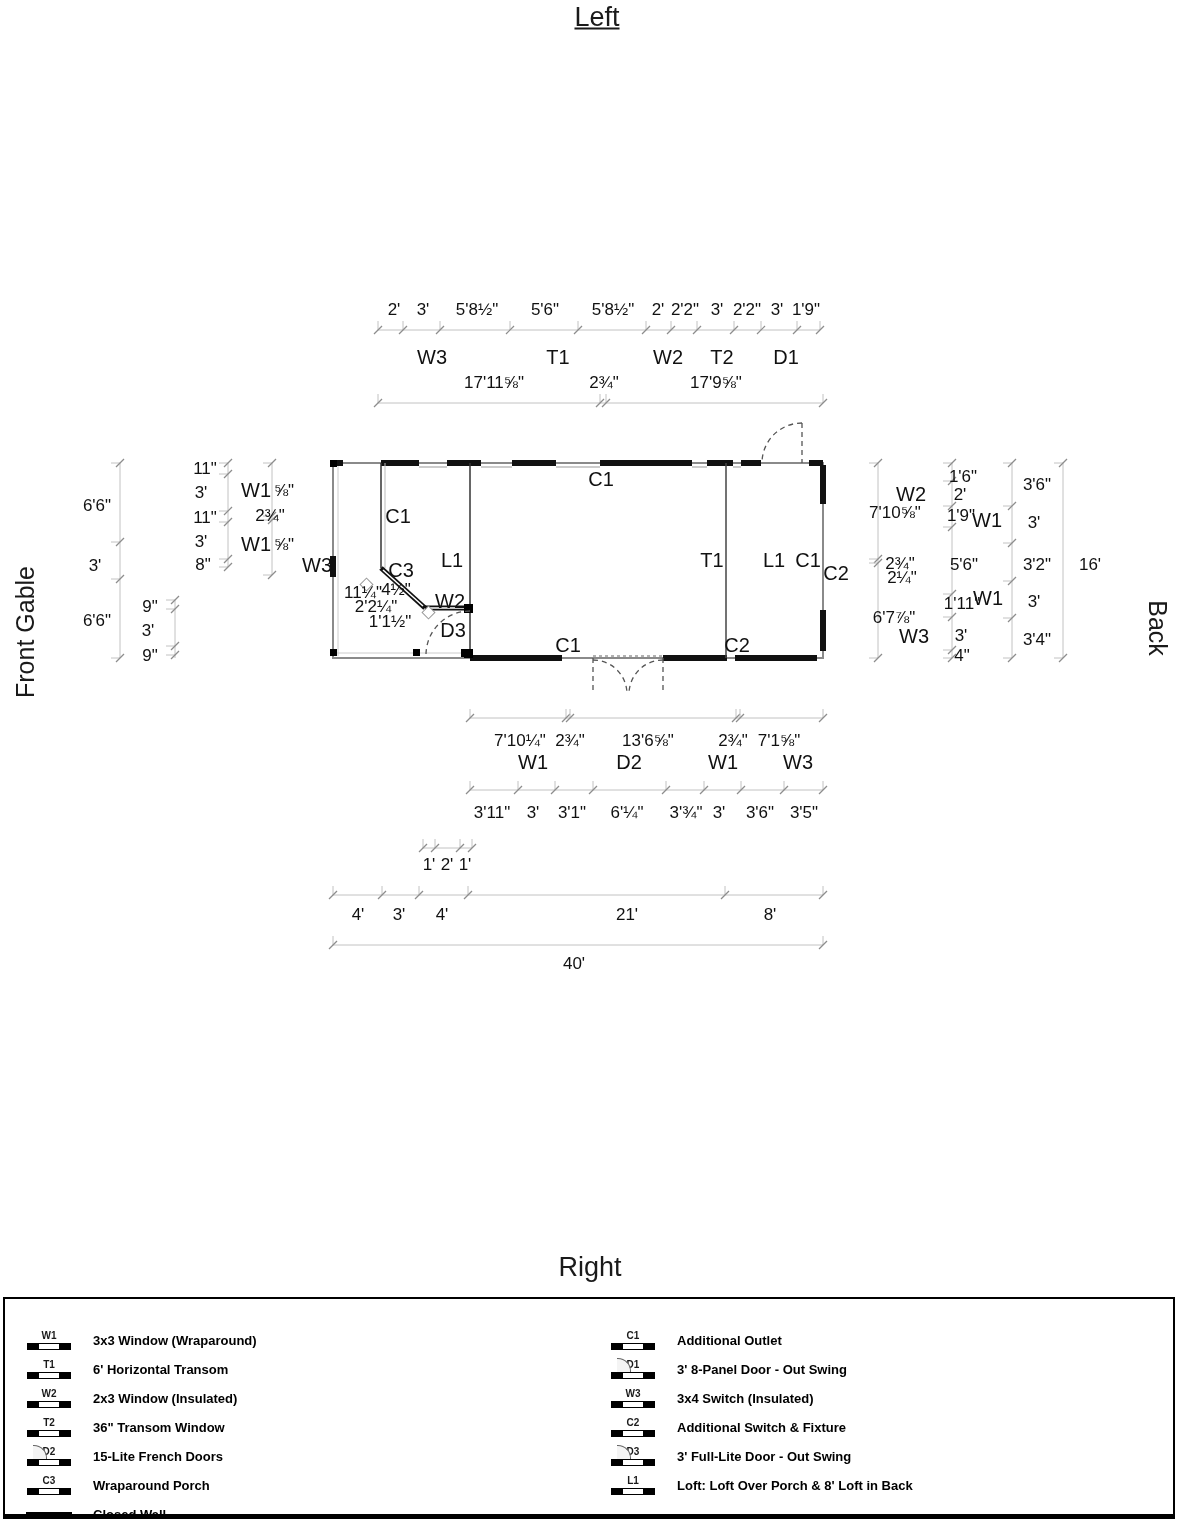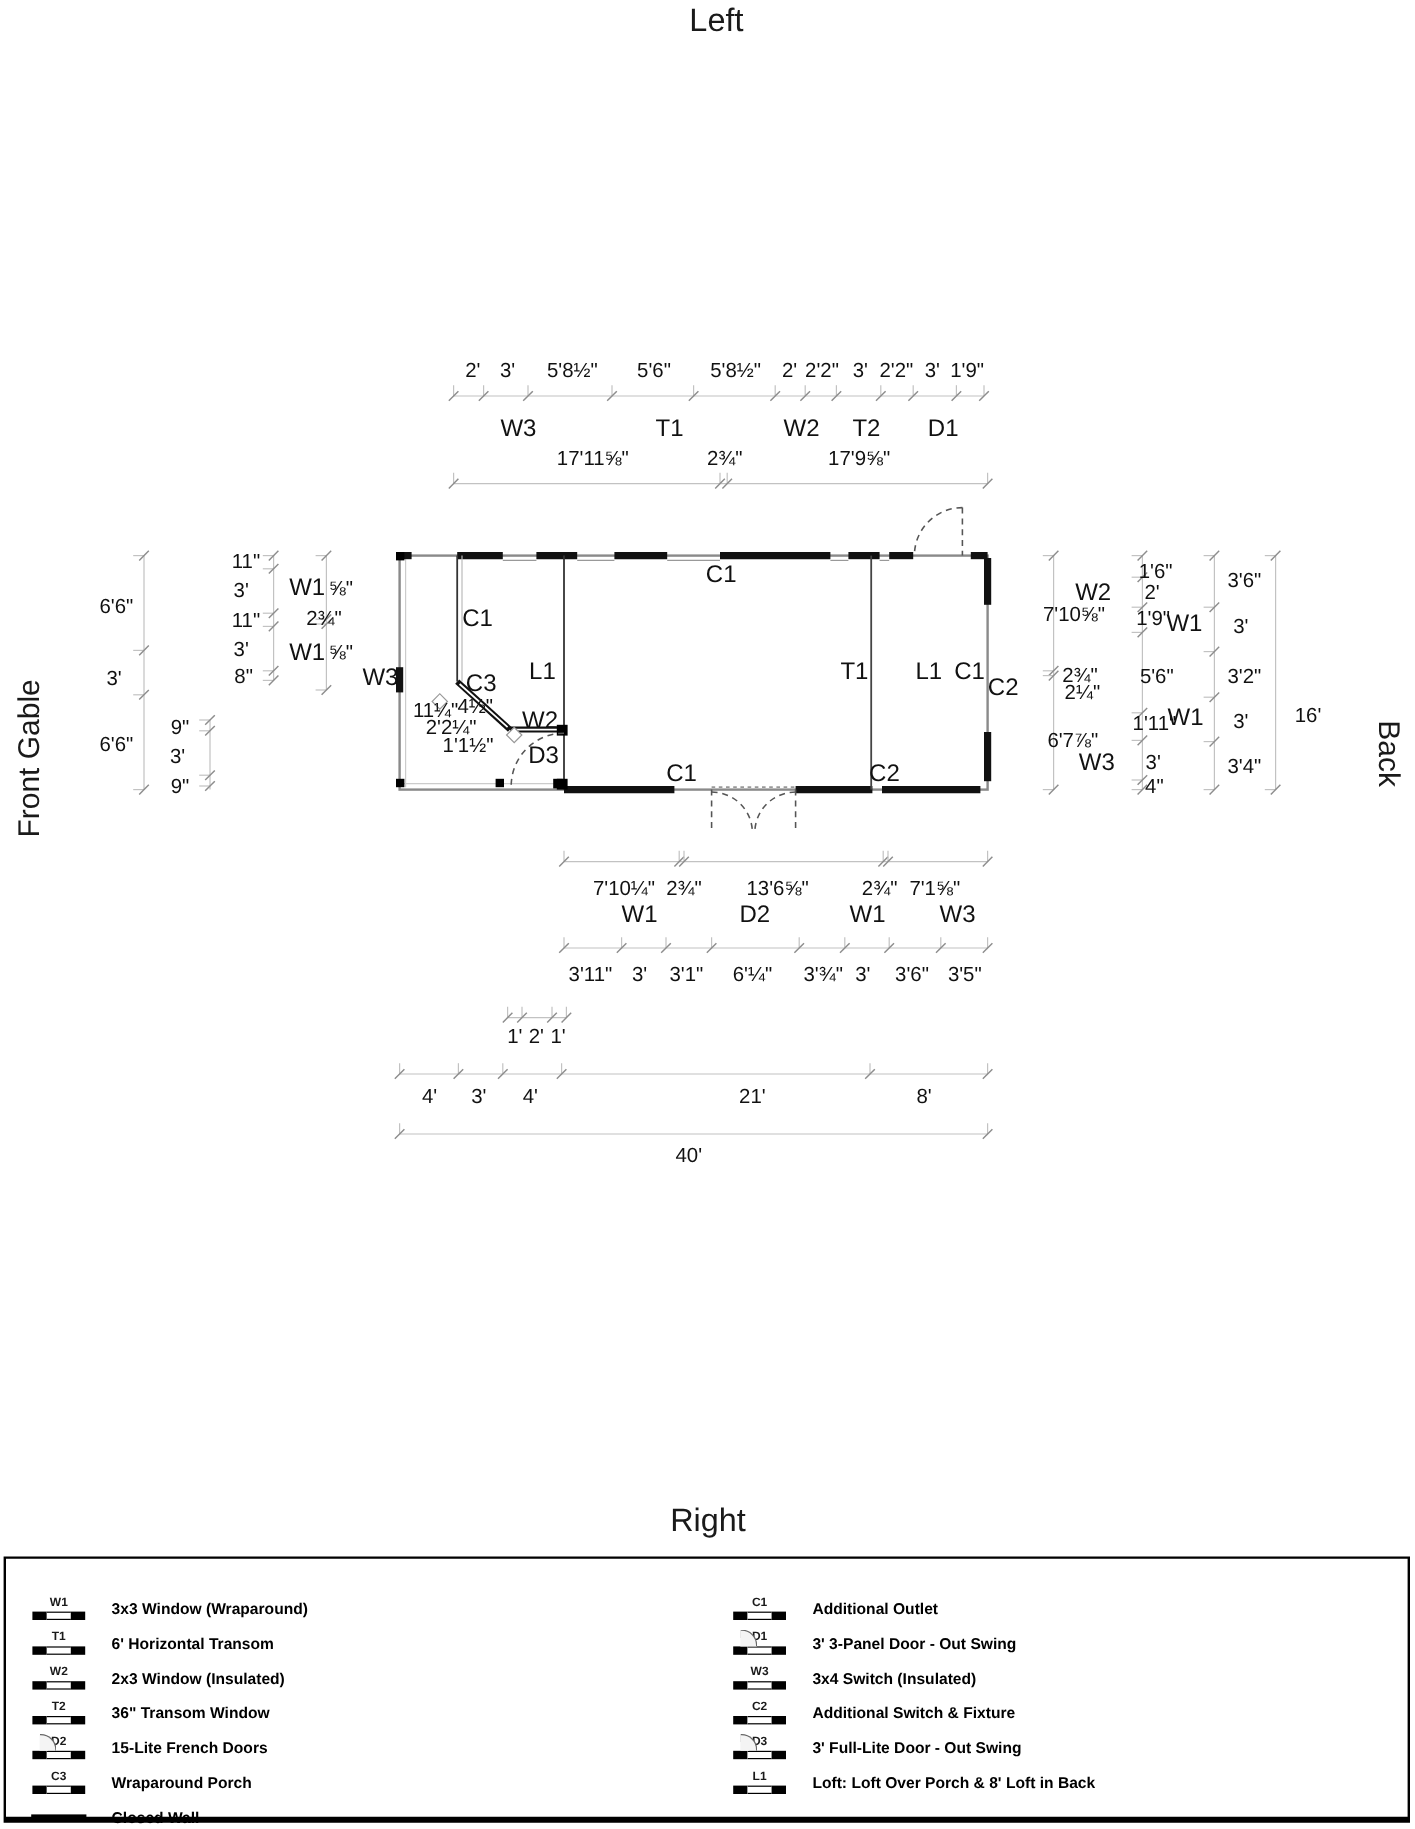--- a/index.html
+++ b/index.html
@@ -31,21 +31,21 @@
   .arc{position:absolute;left:6px;top:-13px;width:13px;height:13px;
        border:1px solid #666;border-width:1px 1px 0 0;border-radius:0 13px 0 0;background:#f4f4f4;}
   .wallbar{width:46px;height:6px;background:#000;}
   .legend-desc{font-size:13px;font-weight:bold;color:#000;}
 </style>
 </head>
 <body>
 
 <div class="canvas">
 
-  <div class="title" style="left:597px;top:17px;">Left</div>
+  <div class="title" style="left:597px;top:17px;text-decoration:underline;">Left</div>
   <div class="title" style="left:590px;top:1267px;">Right</div>
   <div class="side-title rot-ccw" style="left:25px;top:632px;">Front Gable</div>
   <div class="side-title rot-cw" style="left:1157px;top:628px;">Back</div>
 
   <svg width="1179" height="1280" viewBox="0 0 1179 1280">
 
     <g id="dims">
         <line x1="378" y1="330" x2="820" y2="330" stroke="#c2c2c2" stroke-width="1"></line>
         <line x1="378" y1="330" x2="378" y2="321" stroke="#c2c2c2" stroke-width="1"></line>
         <line x1="374" y1="334" x2="382" y2="326" stroke="#8d8d8d" stroke-width="1.2"></line>
@@ -369,21 +369,21 @@
       <span class="ann" style="left: 964px; top: 564px;">5'6"</span>
       <span class="ann" style="left: 962px; top: 603px;">1'11"</span>
       <span class="ann lbl" style="left: 988px; top: 598px;">W1</span>
       <span class="ann" style="left: 961px; top: 635px;">3'</span>
       <span class="ann" style="left: 962px; top: 655px;">4"</span>
       <span class="ann" style="left: 1037px; top: 484px;">3'6"</span>
       <span class="ann" style="left: 1034px; top: 522px;">3'</span>
       <span class="ann" style="left: 1037px; top: 564px;">3'2"</span>
       <span class="ann" style="left: 1034px; top: 601px;">3'</span>
       <span class="ann" style="left: 1037px; top: 639px;">3'4"</span>
-      <span class="ann" style="left: 1090px; top: 564px; margin-top: 32px;">16'</span>
+      <span class="ann" style="left: 1090px; top: 564px;">16'</span>
       <span class="ann" style="left: 520px; top: 740px;">7'10¼"</span>
       <span class="ann" style="left: 570px; top: 740px;">2¾"</span>
       <span class="ann" style="left: 648px; top: 740px;">13'6⅝"</span>
       <span class="ann" style="left: 733px; top: 740px;">2¾"</span>
       <span class="ann" style="left: 779px; top: 740px;">7'1⅝"</span>
       <span class="ann lbl" style="left: 533px; top: 762px;">W1</span>
       <span class="ann lbl" style="left: 629px; top: 762px;">D2</span>
       <span class="ann lbl" style="left: 723px; top: 762px;">W1</span>
       <span class="ann lbl" style="left: 798px; top: 762px;">W3</span>
       <span class="ann" style="left: 492px; top: 812px;">3'11"</span>
@@ -499,21 +499,21 @@
           <div class="legend-row">
             <div class="sym">
               <div class="sym-code">D1</div>
               <div class="glyph">
                 <i class="cap"></i>
                 <i class="mid"></i>
                 <i class="cap"></i>
                 <i class="arc"></i>
               </div>
             </div>
-            <div class="legend-desc">3' 3-Panel Door - Out Swing</div>
+            <div class="legend-desc">3' 8-Panel Door - Out Swing</div>
           </div>
           <div class="legend-row">
             <div class="sym">
               <div class="sym-code">W3</div>
               <div class="glyph">
                 <i class="cap"></i>
                 <i class="mid"></i>
                 <i class="cap"></i>
               </div>
             </div>

